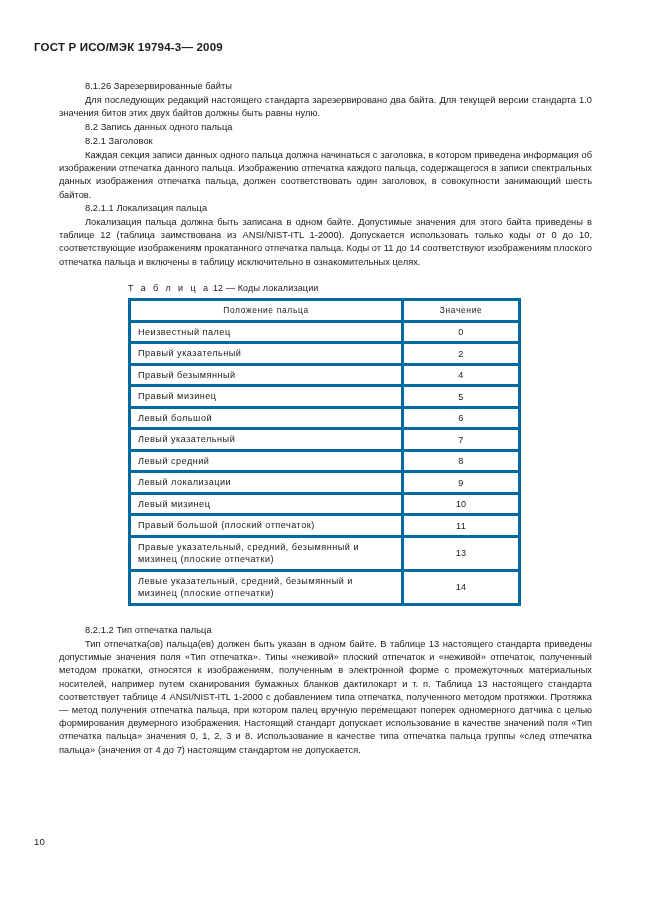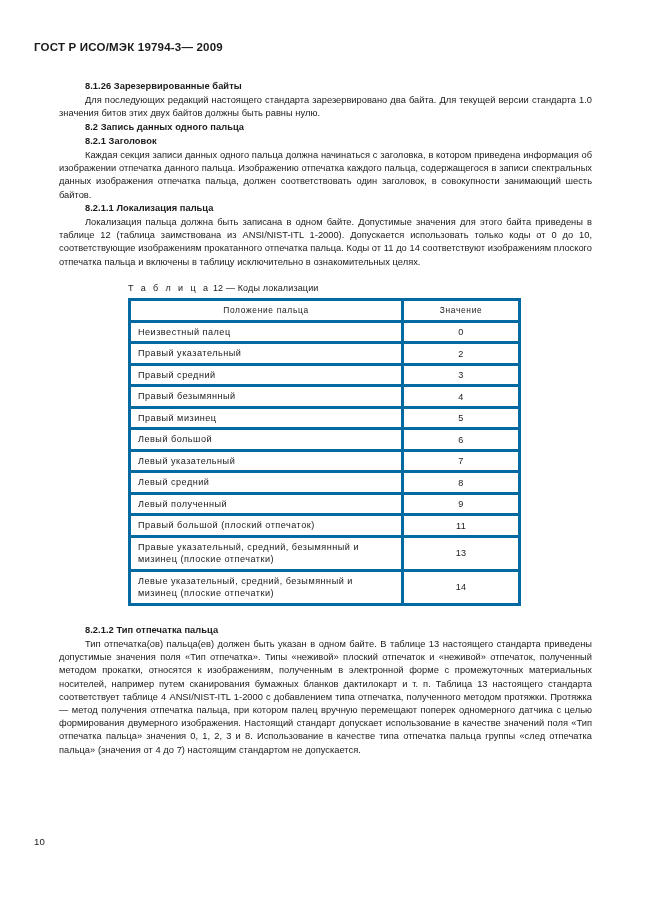--- a/index.html
+++ b/index.html
@@ -33,21 +33,21 @@
     white-space: nowrap;
   }
   .content {
     position: absolute;
     left: 59px;
     top: 80px;
     width: 533px;
   }
   .h-sub {
     font-size: 9.3px;
-    font-weight: bold;
+    font-weight: normal;
     margin: 0 0 1px 0;
     padding-left: 26px;
     letter-spacing: 0.05px;
     line-height: 13.2px;
   }
   p.body-text {
     font-size: 9.3px;
     line-height: 13.2px;
     margin: 0 0 0 0;
     text-align: justify;
@@ -149,46 +149,46 @@
       <tbody>
         <tr>
             <td class="pos">Неизвестный  палец</td>
             <td class="val">0</td>
           </tr>
         <tr>
             <td class="pos">Правый указательный</td>
             <td class="val">2</td>
           </tr>
         <tr>
-            <td class="pos">Правый  средний</td>
-            <td class="val">3</td>
-          </tr>
-        <tr>
             <td class="pos">Правый  безымянный</td>
             <td class="val">4</td>
           </tr>
         <tr>
             <td class="pos">Правый  мизинец</td>
             <td class="val">5</td>
           </tr>
         <tr>
             <td class="pos">Левый большой</td>
             <td class="val">6</td>
           </tr>
         <tr>
             <td class="pos">Левый указательный</td>
             <td class="val">7</td>
           </tr>
         <tr>
             <td class="pos">Левый средний</td>
             <td class="val">8</td>
           </tr>
         <tr>
-            <td class="pos">Левый  полученный</td>
+            <td class="pos">Левый  локализации</td>
             <td class="val">9</td>
+          </tr>
+        <tr>
+            <td class="pos">Левый мизинец</td>
+            <td class="val">10</td>
           </tr>
         <tr>
             <td class="pos">Правый большой (плоский отпечаток)</td>
             <td class="val">11</td>
           </tr>
         <tr>
             <td class="pos">Правые  указательный,  средний,  безымянный  и  мизинец (плоские отпечатки)</td>
             <td class="val">13</td>
           </tr>
         <tr>

